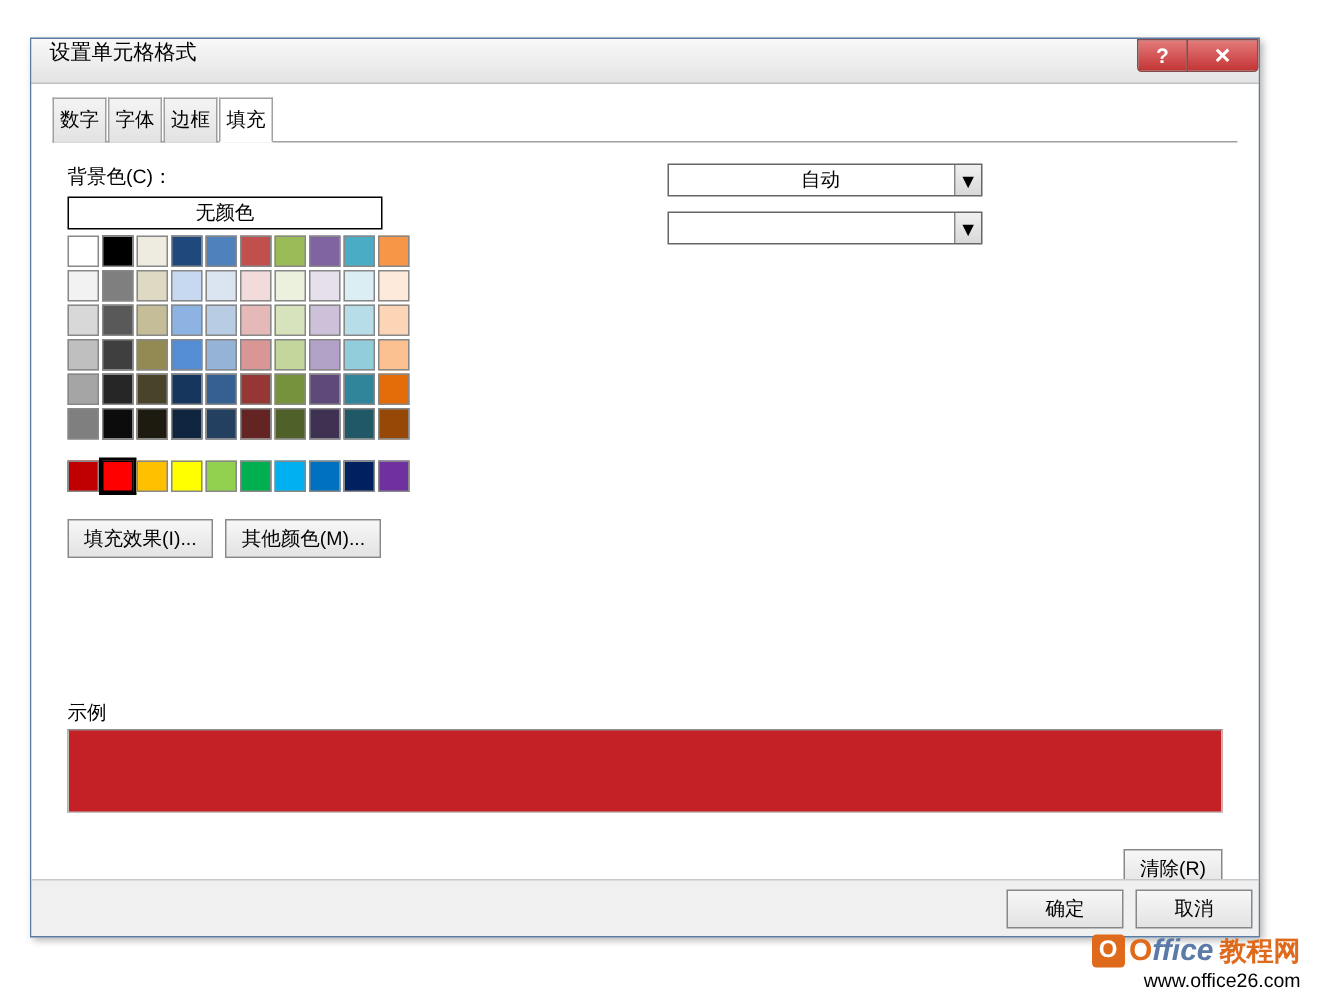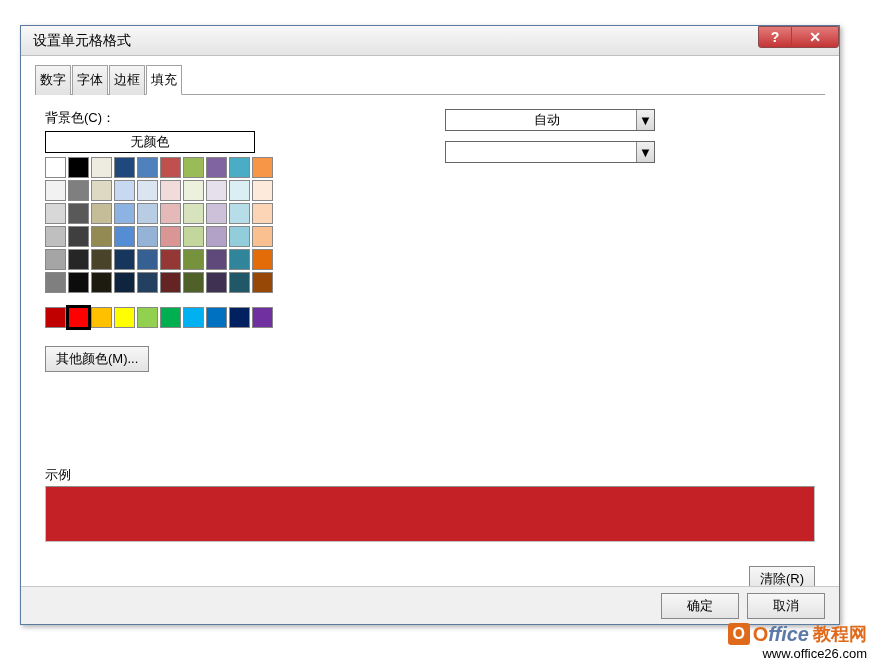--- a/index.html
+++ b/index.html
@@ -17,21 +17,20 @@
       width: 820px; height: 600px;
       border: 1px solid #5a7ca3;
       background: #f0f0f0;
       box-shadow: 2px 2px 5px rgba(0,0,0,0.3);
     }
     .titlebar {
       height: 30px;
       background: linear-gradient(to bottom, #f8f8f8, #e4e4e4);
       border-bottom: 1px solid #c0c0c0;
       display: flex;
-      align-items: center;
       padding-left: 12px;
       position: relative;
     }
     .titlebar .title { font-size: 14px; color: #000; }
     .titlebtns {
       position: absolute; right: 0; top: 0;
       display: flex; height: 22px;
     }
     .titlebtn {
       width: 34px; height: 22px;
@@ -127,21 +126,21 @@
       height: 56px;
       border: 1px solid #c0c0c0;
       border-top-color:#909090;
     }
     .clearbtn-row { position:absolute; right:24px; top:510px; }
     .footer {
       position:absolute; left:0; right:0; bottom:0; height:38px;
       background: #f0f0f0;
       border-top:1px solid #c8c8c8;
       display:flex; justify-content:flex-end; align-items:center;
-      padding-right:14px; gap:8px;
+      padding-right:4px; gap:8px;
     }
     .footer .btn { min-width:78px; text-align:center; }
     .watermark {
       position:absolute; right:12px; bottom:8px;
       font-family: Arial, sans-serif;
       text-align:right;
     }
     .wm-logo {
       display:inline-flex; align-items:center;
       font-weight:bold; font-size:20px;
@@ -249,20 +248,21 @@
             <div class="swatch" style="background: rgb(255, 192, 0);"></div>
             <div class="swatch" style="background: rgb(255, 255, 0);"></div>
             <div class="swatch" style="background: rgb(146, 208, 80);"></div>
             <div class="swatch" style="background: rgb(0, 176, 80);"></div>
             <div class="swatch" style="background: rgb(0, 176, 240);"></div>
             <div class="swatch" style="background: rgb(0, 112, 192);"></div>
             <div class="swatch" style="background: rgb(0, 32, 96);"></div>
             <div class="swatch" style="background: rgb(112, 48, 160);"></div>
           </div>
         <div class="btnrow">
+          <button class="btn">填充效果(I)...</button>
           <button class="btn">其他颜色(M)...</button>
         </div>
       </div>
 
       <div class="rightcol">
         <div class="combo">
           <span class="val">自动</span>
           <span class="arrow">▼</span>
         </div>
         <div class="combo">

